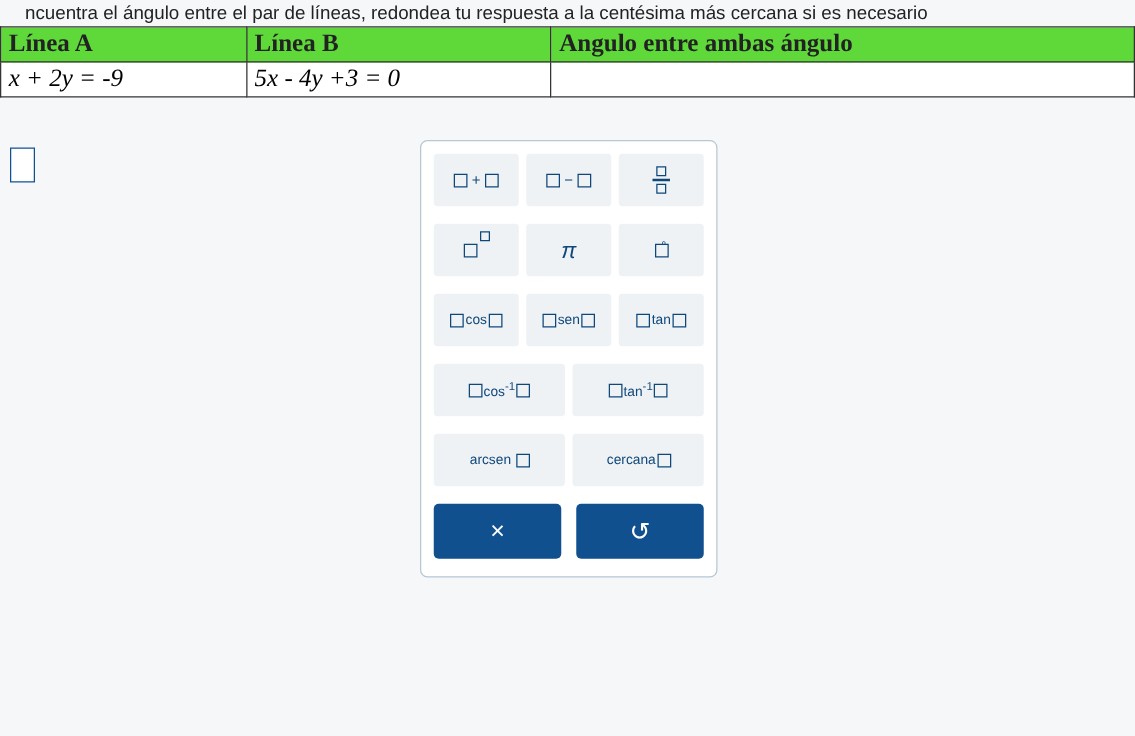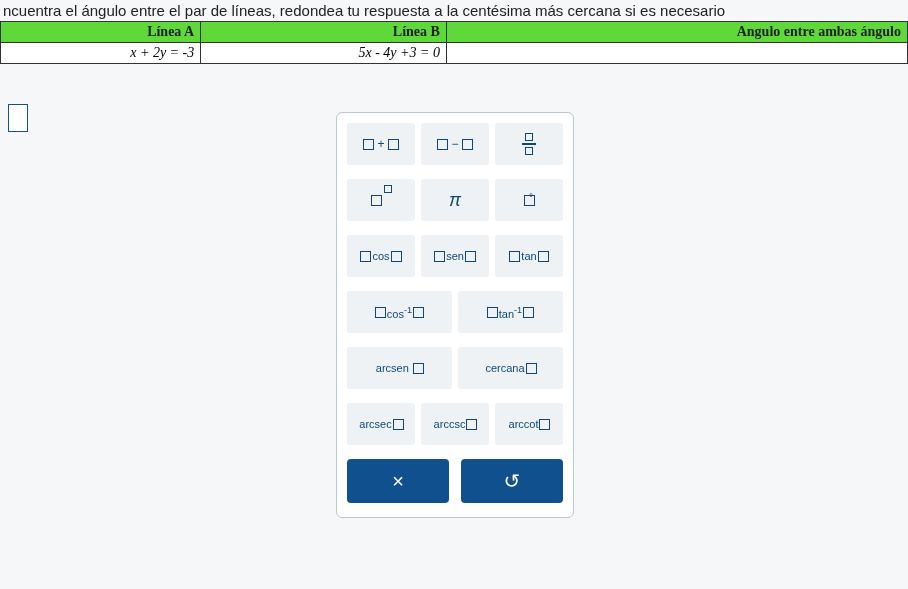--- a/index.html
+++ b/index.html
@@ -5,33 +5,33 @@
     * { box-sizing: border-box; margin: 0; padding: 0; }
     body {
       font-family: Arial, sans-serif;
       background: #f5f7f9;
       width: 908px;
       height: 589px;
       overflow: hidden;
     }
     .question {
       font-size: 15px;
-      padding: 2px 3px;
+      padding: 2px 20px;
       color: #222;
     }
     table {
       border-collapse: collapse;
       width: 100%;
       background: #fff;
     }
     th, td {
       border: 1px solid #333;
       padding: 2px 6px;
-      text-align: right;
-      font-size: 14px;
+      text-align: left;
+      font-size: 20px;
     }
     th {
       background: #5fd83a;
       color: #222;
       font-weight: bold;
       font-family: 'Times New Roman', serif;
     }
     td.eq {
       font-style: italic;
       font-family: 'Times New Roman', serif;
@@ -138,21 +138,21 @@
 <div class="question">ncuentra el ángulo entre el par de líneas, redondea tu respuesta a la centésima más cercana si es necesario</div>
 
 <table>
   <tbody>
       <tr>
     <th>Línea A</th>
     <th>Línea B</th>
     <th>Angulo entre ambas ángulo</th>
   </tr>
   <tr>
-    <td class="eq">x + 2y = -3</td>
+    <td class="eq">x + 2y = -9</td>
     <td class="eq">5x - 4y +3 = 0</td>
     <td></td>
   </tr>
 </tbody>
   </table>
 
 <div class="answer-box"></div>
 
 <div class="keypad">
 
@@ -217,34 +217,20 @@
   <div class="key-row">
     <button class="key">
       <span class="txt">arcsen</span>&nbsp;<span class="ph"></span>
     </button>
     <button class="key">
       <span class="txt">cercana</span>
         <span class="ph"></span>
     </button>
   </div>
 
-  <div class="key-row">
-    <button class="key">
-      <span class="txt">arcsec</span>
-        <span class="ph"></span>
-    </button>
-    <button class="key">
-      <span class="txt">arccsc</span>
-        <span class="ph"></span>
-    </button>
-    <button class="key">
-      <span class="txt">arccot</span>
-        <span class="ph"></span>
-    </button>
-  </div>
 
   <div class="bottom-row">
     <button class="bottom-btn">
       <span>×</span>
     </button>
     <button class="bottom-btn">
       <span>↺</span>
     </button>
   </div>
 

